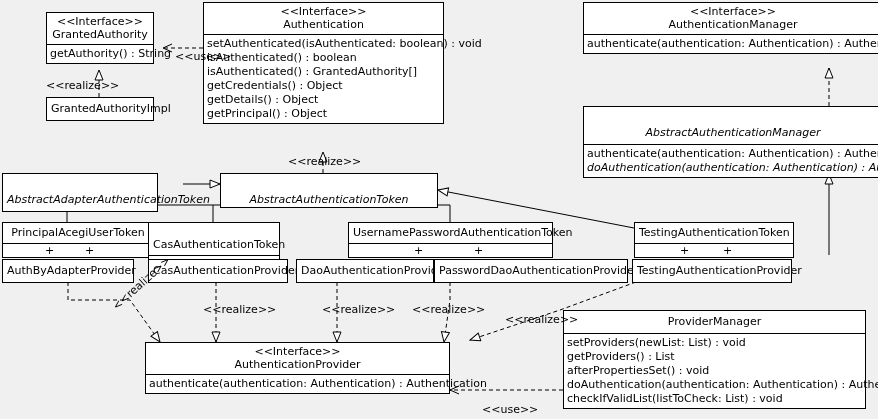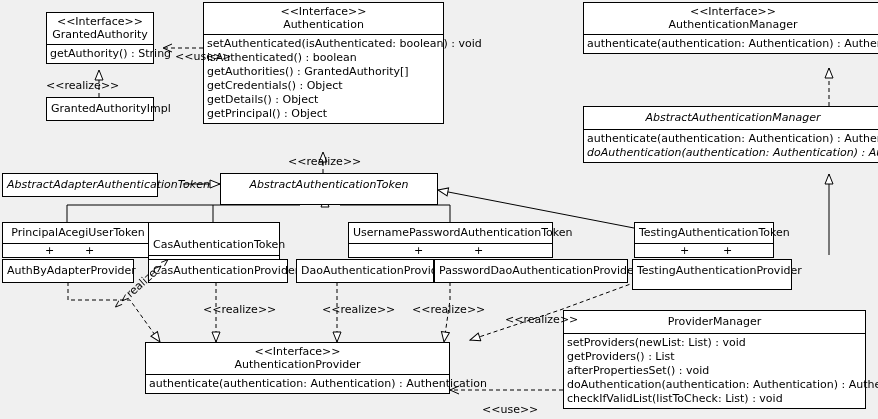--- a/index.html
+++ b/index.html
@@ -19,21 +19,21 @@
     box-sizing:border-box;
   }
   .hdr{
     text-align:center;
     padding:2px 4px 3px 4px;
     line-height:13px;
     white-space:nowrap;
   }
   .stereo{font-size:11px;}
   .name{font-size:11px;}
-  .name.italic{font-style:italic;}
+  .name.italic{font-style:italic;margin-top:15px;}
   .sect{
     border-top:1px solid #000000;
     padding:2px 3px 2px 3px;
   }
   .sect div{line-height:14px;white-space:nowrap;}
   .sect div.italic{font-style:italic;}
   .plusrow{
     border-top:1px solid #000;
     position:relative;
     height:13px;
@@ -126,21 +126,21 @@
 </div>
 
 <div class="box" style="left:203px;top:2px;width:241px;">
   <div class="hdr">
     <div class="stereo">&lt;&lt;Interface&gt;&gt;</div>
     <div class="name">Authentication</div>
   </div>
   <div class="sect">
     <div>setAuthenticated(isAuthenticated: boolean) : void</div>
     <div>isAuthenticated() : boolean</div>
-    <div>getAuthorities() : GrantedAuthority[]</div>
+    <div>isAuthenticated() : GrantedAuthority[]</div>
     <div>getCredentials() : Object</div>
     <div>getDetails() : Object</div>
     <div>getPrincipal() : Object</div>
   </div>
 </div>
 
 <div class="box" style="left:583px;top:2px;width:300px;">
   <div class="hdr">
     <div class="stereo">&lt;&lt;Interface&gt;&gt;</div>
     <div class="name">AuthenticationManager</div>
@@ -160,21 +160,21 @@
   </div>
 </div>
 
 <div class="box" style="left:2px;top:173px;width:156px;">
   <div class="hdr" style="padding-top:4px;padding-bottom:5px;">
     <div class="name italic">AbstractAdapterAuthenticationToken</div>
   </div>
 </div>
 
 <div class="box" style="left:220px;top:173px;width:218px;">
-  <div class="hdr" style="padding-top:4px;padding-bottom:13px;">
+  <div class="hdr" style="padding-top:4px;padding-bottom:1px;">
     <div class="name italic">AbstractAuthenticationToken</div>
   </div>
 </div>
 
 <div class="box" style="left:2px;top:222px;width:152px;">
   <div class="hdr" style="padding-top:3px;padding-bottom:4px;">
     <div class="name">PrincipalAcegiUserToken</div>
   </div>
   <div class="plusrow">
     <span style="left:42px;">+</span>
@@ -195,21 +195,21 @@
 <div class="box" style="left:348px;top:222px;width:205px;">
   <div class="hdr" style="padding-top:3px;padding-bottom:4px;">
     <div class="name">UsernamePasswordAuthenticationToken</div>
   </div>
   <div class="plusrow">
     <span style="left:65px;">+</span>
     <span style="left:125px;">+</span>
   </div>
 </div>
 
-<div class="box" style="left:634px;top:222px;width:140px;">
+<div class="box" style="left:634px;top:222px;width:160px;">
   <div class="hdr" style="padding-top:3px;padding-bottom:4px;">
     <div class="name">TestingAuthenticationToken</div>
   </div>
   <div class="plusrow">
     <span style="left:45px;">+</span>
     <span style="left:88px;">+</span>
   </div>
 </div>
 
 <div class="box" style="left:2px;top:259px;width:132px;">
@@ -230,21 +230,21 @@
   </div>
 </div>
 
 <div class="box" style="left:434px;top:259px;width:194px;">
   <div class="hdr" style="padding-top:4px;padding-bottom:5px;">
     <div class="name">PasswordDaoAuthenticationProvider</div>
   </div>
 </div>
 
 <div class="box" style="left:632px;top:259px;width:160px;">
-  <div class="hdr" style="padding-top:4px;padding-bottom:12px;">
+  <div class="hdr" style="padding-top:4px;padding-bottom:5px;">
     <div class="name">TestingAuthenticationProvider</div>
   </div>
 </div>
 
 <div class="box" style="left:145px;top:342px;width:305px;">
   <div class="hdr">
     <div class="stereo">&lt;&lt;Interface&gt;&gt;</div>
     <div class="name">AuthenticationProvider</div>
   </div>
   <div class="sect">

